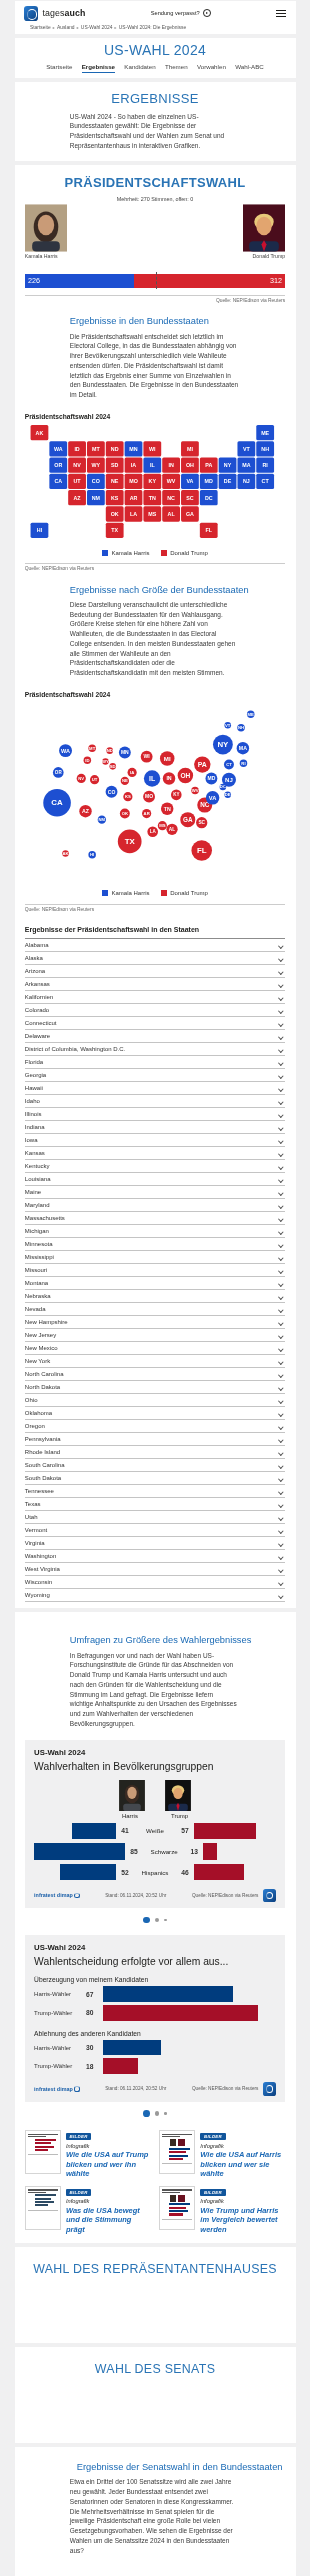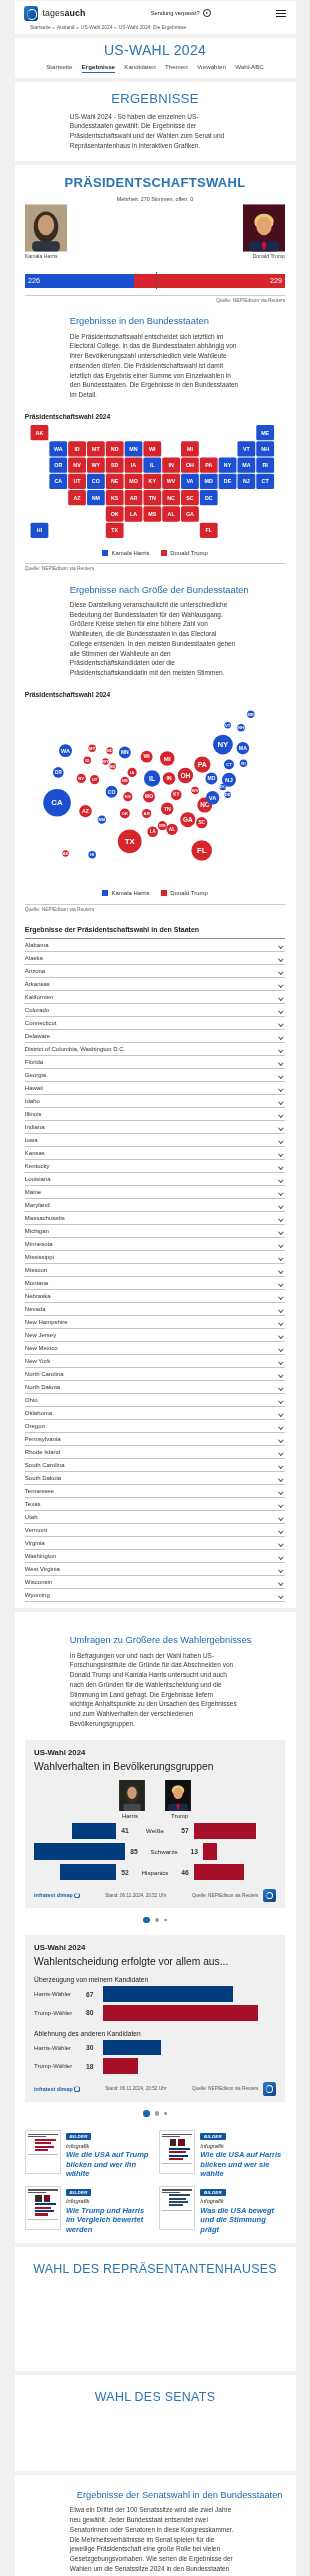--- a/index.html
+++ b/index.html
@@ -171,21 +171,21 @@
       </svg>
       <span class="cand-name left">Kamala Harris</span>
       <span class="cand-name right">Donald Trump</span>
     </div>
 
     <div class="evbar">
       <div class="h" id="evh" style="width:42%">
           <span>226</span>
         </div>
       <div class="t" id="evt">
-          <span>229</span>
+          <span>312</span>
         </div>
       <div class="mark" style="left:50.2%"></div>
     </div>
     <div class="divider"></div>
     <div class="src right">Quelle: NEP/Edison via Reuters</div>
 
     <h3 class="sub-h">Ergebnisse in den Bundesstaaten</h3>
     <p class="body-p">Die Präsidentschaftswahl entscheidet sich letztlich im Electoral College, in das die Bundesstaaten abhängig von ihrer Bevölkerungszahl unterschiedlich viele Wahlleute entsenden dürfen. Die Präsidentschaftswahl ist damit letztlich das Ergebnis einer Summe von Einzelwahlen in den Bundesstaaten. Die Ergebnisse in den Bundesstaaten im Detail.</p>
 
     <div class="map-label">Präsidentschaftswahl 2024</div>
@@ -984,48 +984,48 @@
             <div class="tb" style="width:62%;background:#003c7e"></div>
             <div class="tb" style="width:45%;background:#a50f28"></div>
             <div class="tl" style="margin-top:3.1px;background:#bbb"></div>
           </div>
           <div><span class="badge">BILDER</span><div class="kicker">Infografik</div><div class="t-title">Wie die USA auf Harris blicken und wer sie wählte</div></div>
         </div>
         <div class="teaser">
           <div class="thumb">
             <div class="tl"></div>
             <div class="tl short"></div>
+            <div class="tb" style="width:70%;background:#2c4a63"></div>
+            <div class="tb" style="width:55%;background:#2c4a63"></div>
+            <div class="tb" style="width:62%;background:#2c4a63"></div>
+            <div class="tb" style="width:45%;background:#2c4a63"></div>
+            <div class="tl" style="margin-top:3.1px;background:#bbb"></div>
+          </div>
+          <div><span class="badge">BILDER</span><div class="kicker">Infografik</div><div class="t-title">Was die USA bewegt und die Stimmung prägt</div></div>
+        </div>
+        <div class="teaser">
+          <div class="thumb">
+            <div class="tl"></div>
+            <div class="tl short"></div>
             <div class="tph">
               <span style="background:#3a2a22"></span>
               <span style="background:#6b1020"></span>
             </div>
             <div class="tb" style="width:70%;background:#003c7e"></div>
             <div class="tb" style="width:55%;background:#a50f28"></div>
             <div class="tb" style="width:62%;background:#003c7e"></div>
             <div class="tb" style="width:45%;background:#a50f28"></div>
             <div class="tl" style="margin-top:3.1px;background:#bbb"></div>
           </div>
           <div><span class="badge">BILDER</span><div class="kicker">Infografik</div><div class="t-title">Wie Trump und Harris im Vergleich bewertet werden</div></div>
         </div>
-        <div class="teaser">
-          <div class="thumb">
-            <div class="tl"></div>
-            <div class="tl short"></div>
-            <div class="tb" style="width:70%;background:#2c4a63"></div>
-            <div class="tb" style="width:55%;background:#2c4a63"></div>
-            <div class="tb" style="width:62%;background:#2c4a63"></div>
-            <div class="tb" style="width:45%;background:#2c4a63"></div>
-            <div class="tl" style="margin-top:3.1px;background:#bbb"></div>
-          </div>
-          <div><span class="badge">BILDER</span><div class="kicker">Infografik</div><div class="t-title">Was die USA bewegt und die Stimmung prägt</div></div>
-        </div>
       </div>
   </div>
 
-  <div class="card title-only" style="padding-bottom:95px;">
+  <div class="card title-only" style="padding-bottom:67px;">
     <div class="big-title" style="font-size:12.4px;">WAHL DES REPRÄSENTANTENHAUSES</div>
   </div>
 
   <div class="card title-only" style="padding-bottom:67px;">
     <div class="big-title" style="font-size:12.4px;">WAHL DES SENATS</div>
   </div>
 
   <div class="card senat-res" style="padding-bottom:31px;">
     <h3 class="sub-h" style="margin-top:4.1px;padding-left:7px;">Ergebnisse der Senatswahl in den Bundesstaaten</h3>
     <p class="body-p">Etwa ein Drittel der 100 Senatssitze wird alle zwei Jahre neu gewählt. Jeder Bundesstaat entsendet zwei Senatorinnen oder Senatoren in diese Kongresskammer. Die Mehrheitsverhältnisse im Senat spielen für die jeweilige Präsidentschaft eine große Rolle bei vielen Gesetzgebungsvorhaben. Wie sehen die Ergebnisse der Wahlen um die Senatssitze 2024 in den Bundesstaaten aus?</p>

